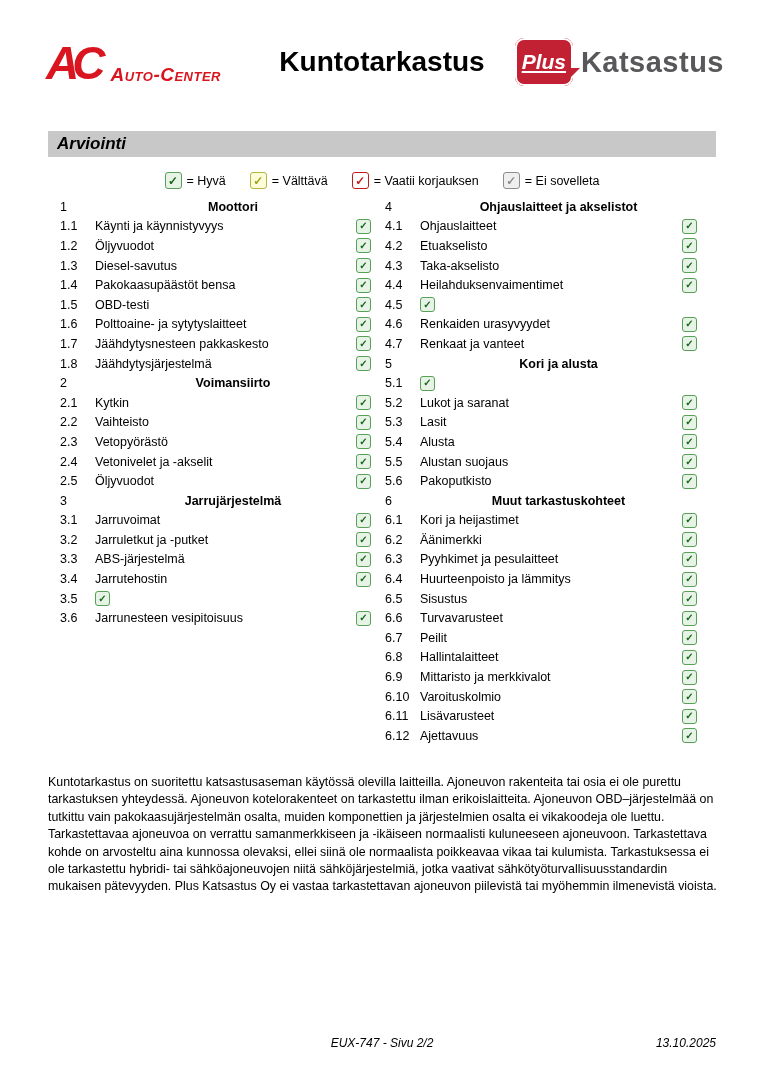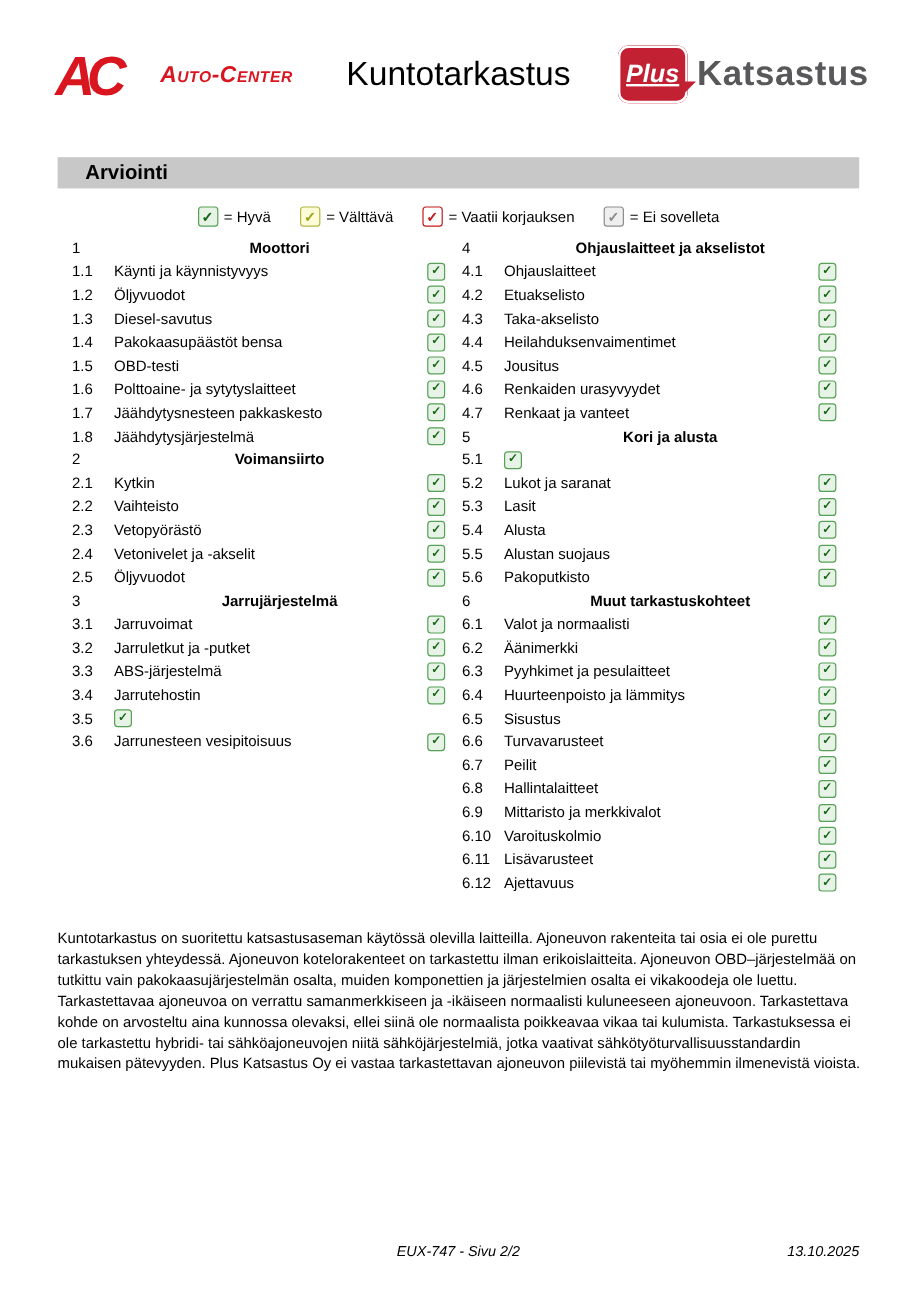--- a/index.html
+++ b/index.html
@@ -9,35 +9,34 @@
     color: #000;
     position: relative;
     overflow: hidden;
   }
   .page { position: absolute; inset: 0; }
 
   
   .header { position: relative; height: 131px; }
   .ac-logo {
     position: absolute; left: 46px; top: 40px;
-    display: flex; align-items: center;
+    display: flex; align-items: flex-end;
     color: var(--brand-red, #d9161f);
-    gap: 23px;
   }
   .ac-mono {
     font-size: 46px; font-weight: 900; font-style: italic;
     letter-spacing: -7px; line-height: 1; padding-right: 12px;
   }
   .ac-word {
     font-size: 19px; font-weight: 800; font-style: italic;
     font-variant: small-caps; letter-spacing: 0.5px;
   }
   .doc-title {
     position: absolute; left: 0; right: 0; top: 46px;
-    text-align: center; font-size: 28px; font-weight: normal;
+    text-align: center; font-size: 28px; font-weight: bold;
   }
   .plus-logo {
     position: absolute; right: 40px; top: 38px;
     display: flex; align-items: center;
   }
   .plus-badge {
     width: 58px; height: 48px; background: var(--plus-badge-red, #c22033);
     border-radius: 9px; display: flex; align-items: center; justify-content: center;
     color: #fff; font-size: 21px; font-weight: bold; font-style: italic;
     position: relative; box-shadow: inset 0 0 0 2px #fff, inset 0 0 0 3px var(--plus-badge-red, #c22033); text-decoration: underline;
@@ -50,21 +49,21 @@
   }
   .plus-word {
     margin-left: 8px; color: var(--katsastus-gray, #58585a);
     font-size: 29px; font-weight: bold; letter-spacing: 0.5px;
   }
 
   
   .section-bar {
     margin: 0 48px; height: 26px; line-height: 26px;
     background: var(--section-bar-gray, #c8c8c8);
-    font-size: 17px; font-weight: bold; padding-left: 23px;
+    font-size: 17px; font-weight: bold; padding-left: 9px; font-style: italic;
   }
 
   
   .legend {
     margin-top: 15px; display: flex; justify-content: center;
     align-items: center; gap: 24px; font-size: 12.5px;
   }
   .legend-item { display: inline-flex; align-items: center; gap: 5px; }
 
   
@@ -324,21 +323,20 @@
         </div>
         <div class="row">
           <span class="num">4.4</span>
           <span class="lbl">Heilahduksenvaimentimet</span>
           <span class="cb good">
             <span>✓</span>
           </span>
         </div>
         <div class="row">
           <span class="num">4.5</span>
-          <span class="lbl">Jousitus</span>
           <span class="cb good">
             <span>✓</span>
           </span>
         </div>
         <div class="row">
           <span class="num">4.6</span>
           <span class="lbl">Renkaiden urasyvyydet</span>
           <span class="cb good">
             <span>✓</span>
           </span>
@@ -394,21 +392,21 @@
           <span class="cb good">
             <span>✓</span>
           </span>
         </div>
         <div class="row head">
           <span class="num">6</span>
           <span class="lbl">Muut tarkastuskohteet</span>
         </div>
         <div class="row">
           <span class="num">6.1</span>
-          <span class="lbl">Valot ja normaalisti</span>
+          <span class="lbl">Kori ja heijastimet</span>
           <span class="cb good">
             <span>✓</span>
           </span>
         </div>
         <div class="row">
           <span class="num">6.2</span>
           <span class="lbl">Äänimerkki</span>
           <span class="cb good">
             <span>✓</span>
           </span>

